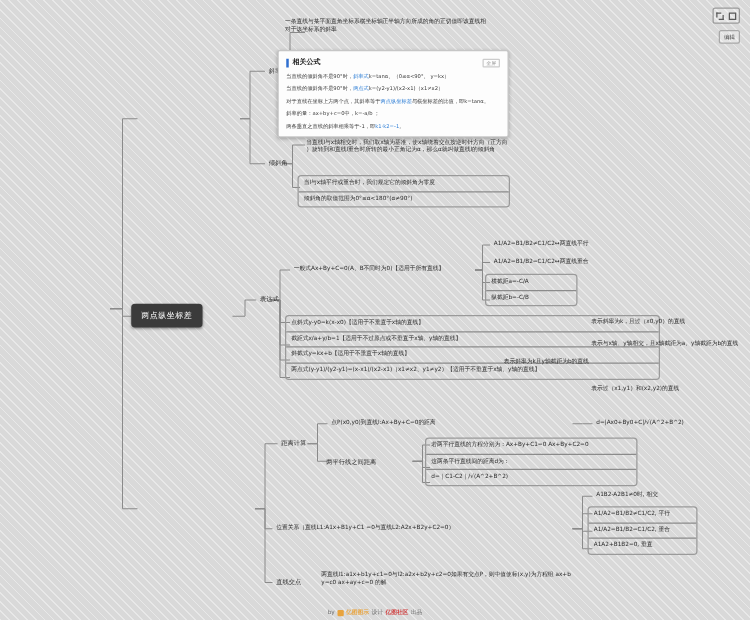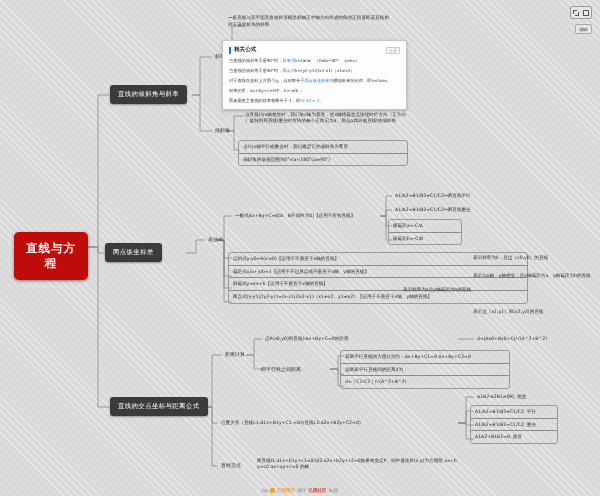--- a/index.html
+++ b/index.html
@@ -144,27 +144,24 @@
 
       <path d="M458 339 L466 339 L466 339 L474 339"></path>
 
       <path d="M458 423 L466 423 L466 397 L474 397"></path>
       <path d="M458 423 L466 423 L466 411 L474 411"></path>
       <path d="M458 423 L466 423 L466 425 L474 425"></path>
       <path d="M458 423 L466 423 L466 439 L474 439"></path>
     </g>
   </svg>
 
-  <div class="node root" style="left:14px; top:232px; width:74px;">直线与方程</div>
-
-  <div class="node branch" style="left:110px; top:85px;">直线的倾斜角与斜率</div>
+
 
   <div class="node branch" style="left:105px; top:243px;">两点纵坐标差</div>
 
-  <div class="node branch" style="left:110px; top:397px;">直线的交点坐标与距离公式</div>
 
   <div class="node smalllabel" style="left:212px; top:51px;">斜率</div>
   <div class="node smalllabel" style="left:212px; top:125px;">倾斜角</div>
   <div class="node smalllabel" style="left:205px; top:234px;">表达式</div>
   <div class="node smalllabel" style="left:222px; top:349px;">距离计算</div>
 
   <div class="node toptext" style="left:228px; top:15px; width:300px;">
     <div>一条直线与某平面直角坐标系横坐标轴正半轴方向所成的角的正切值即该直线相</div>
     <div>对于该坐标系的斜率</div>
   </div>

